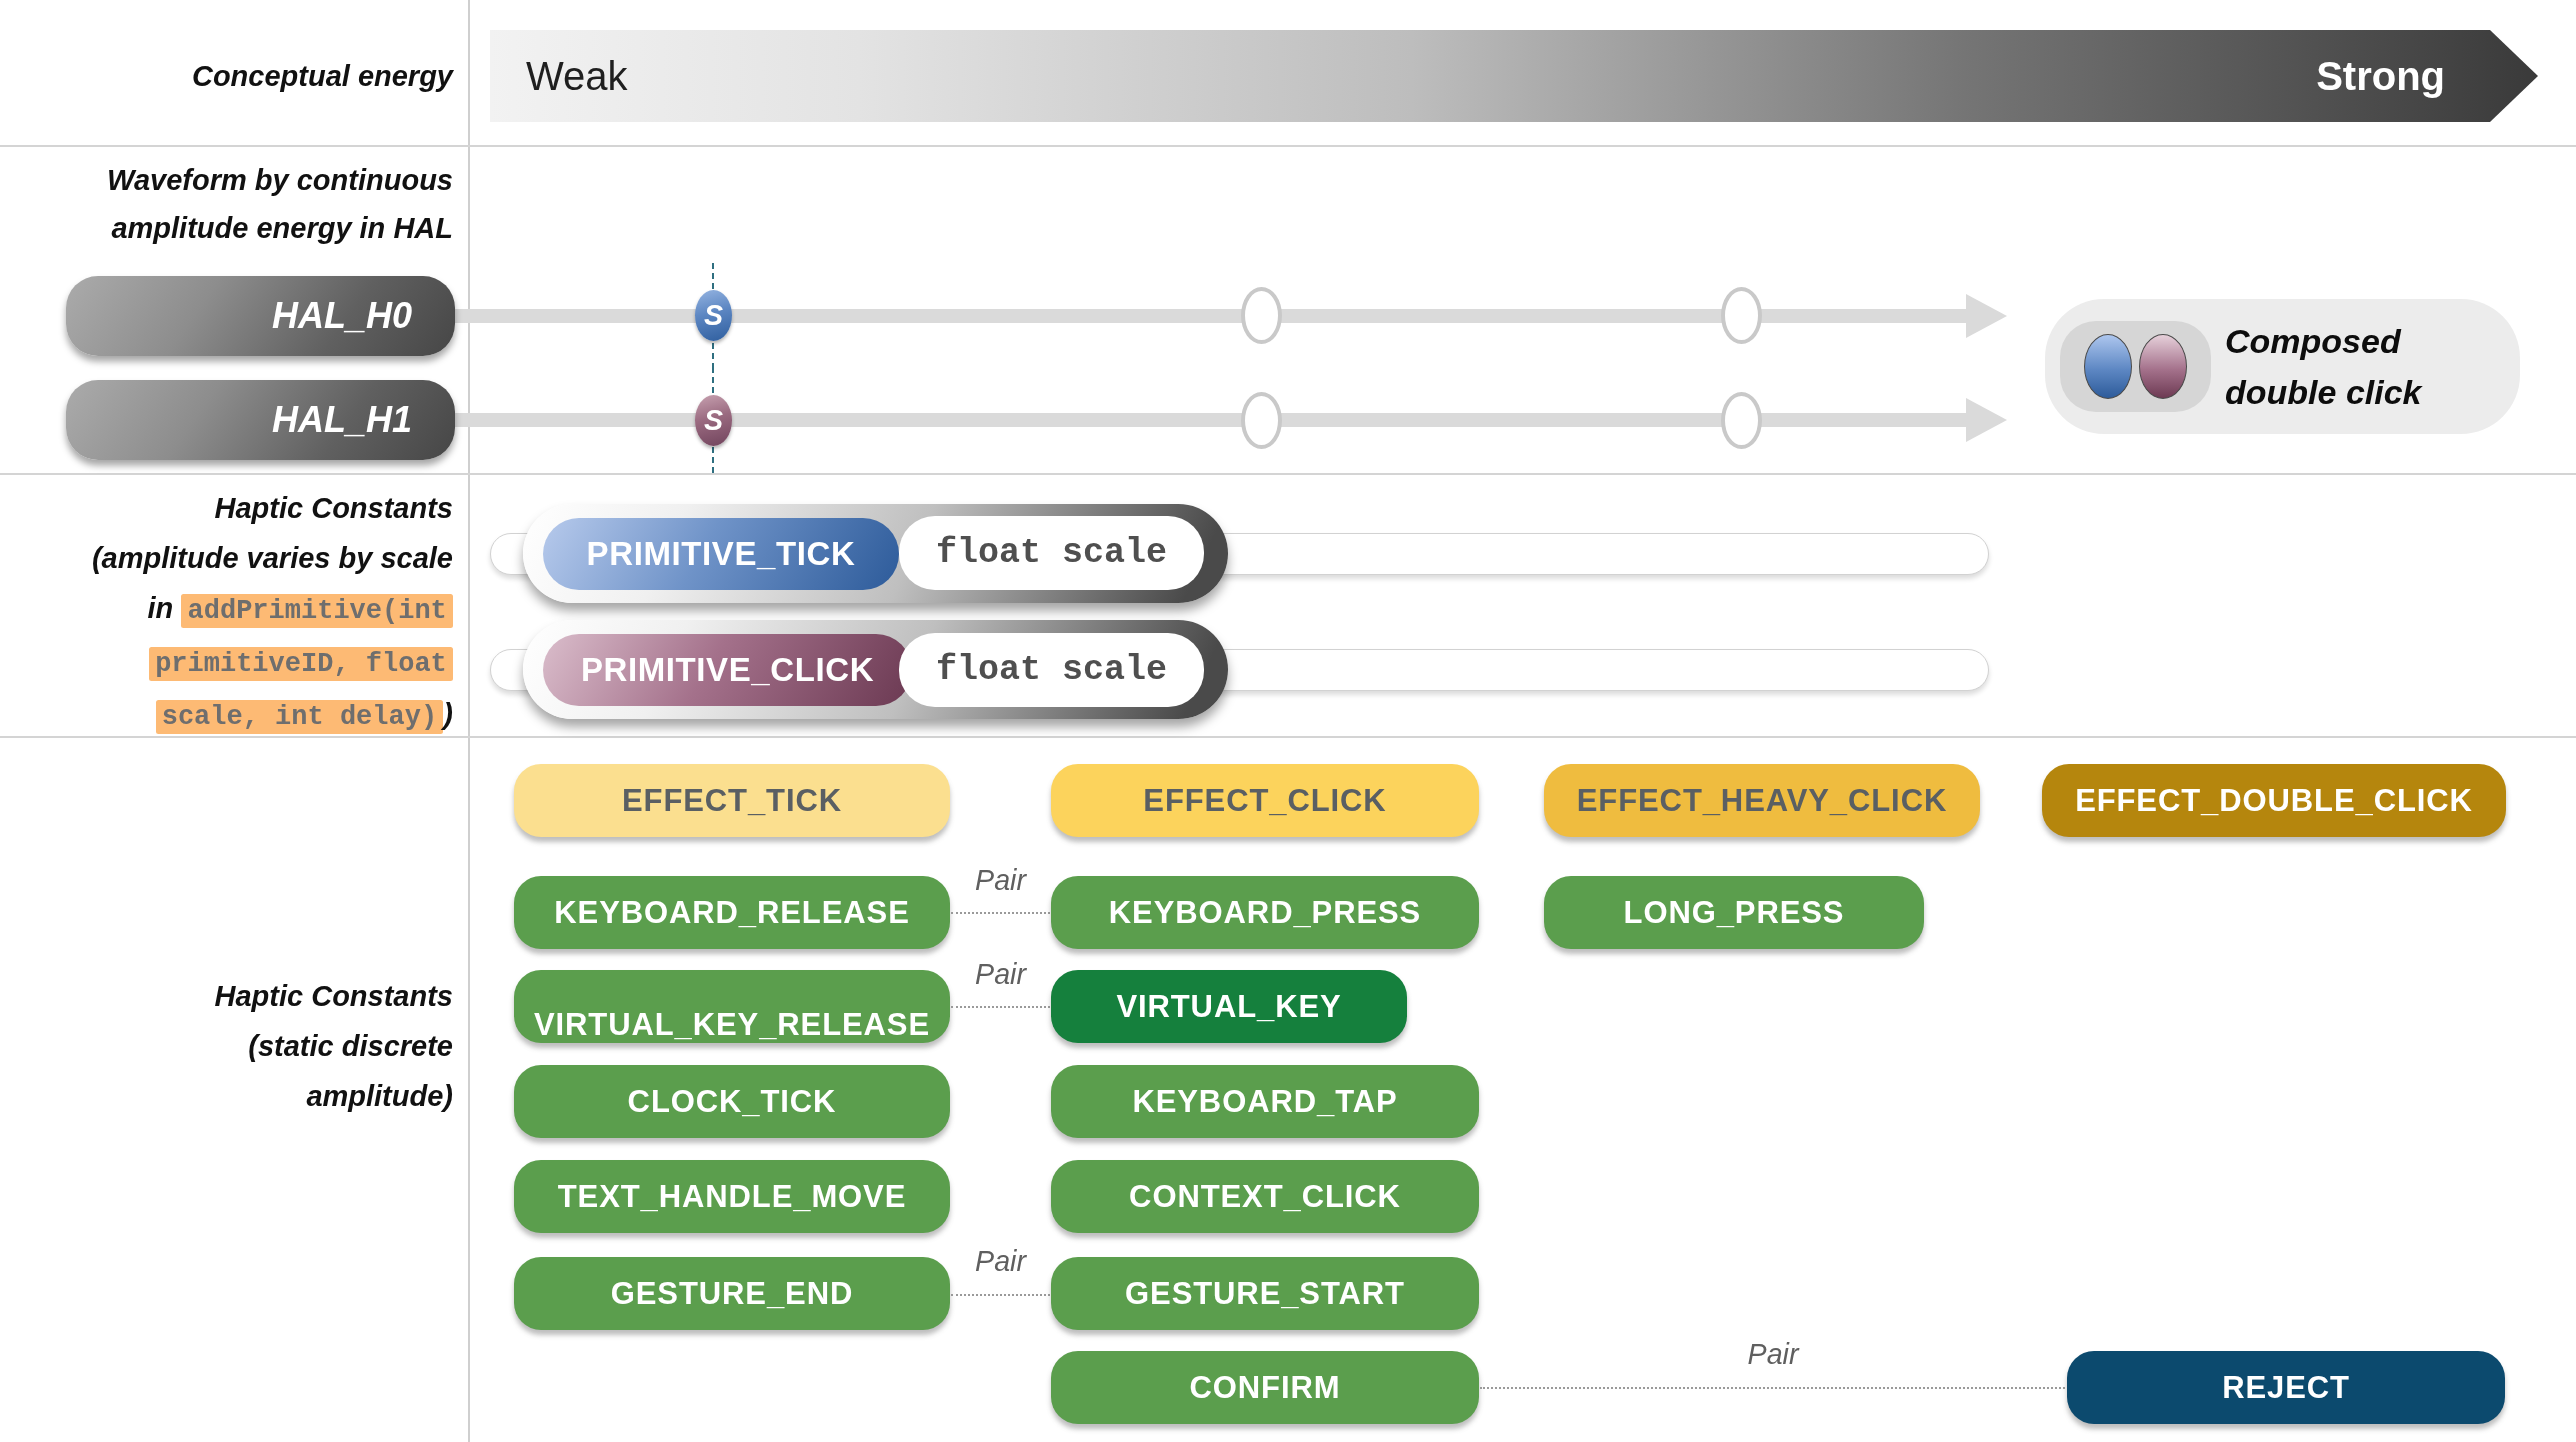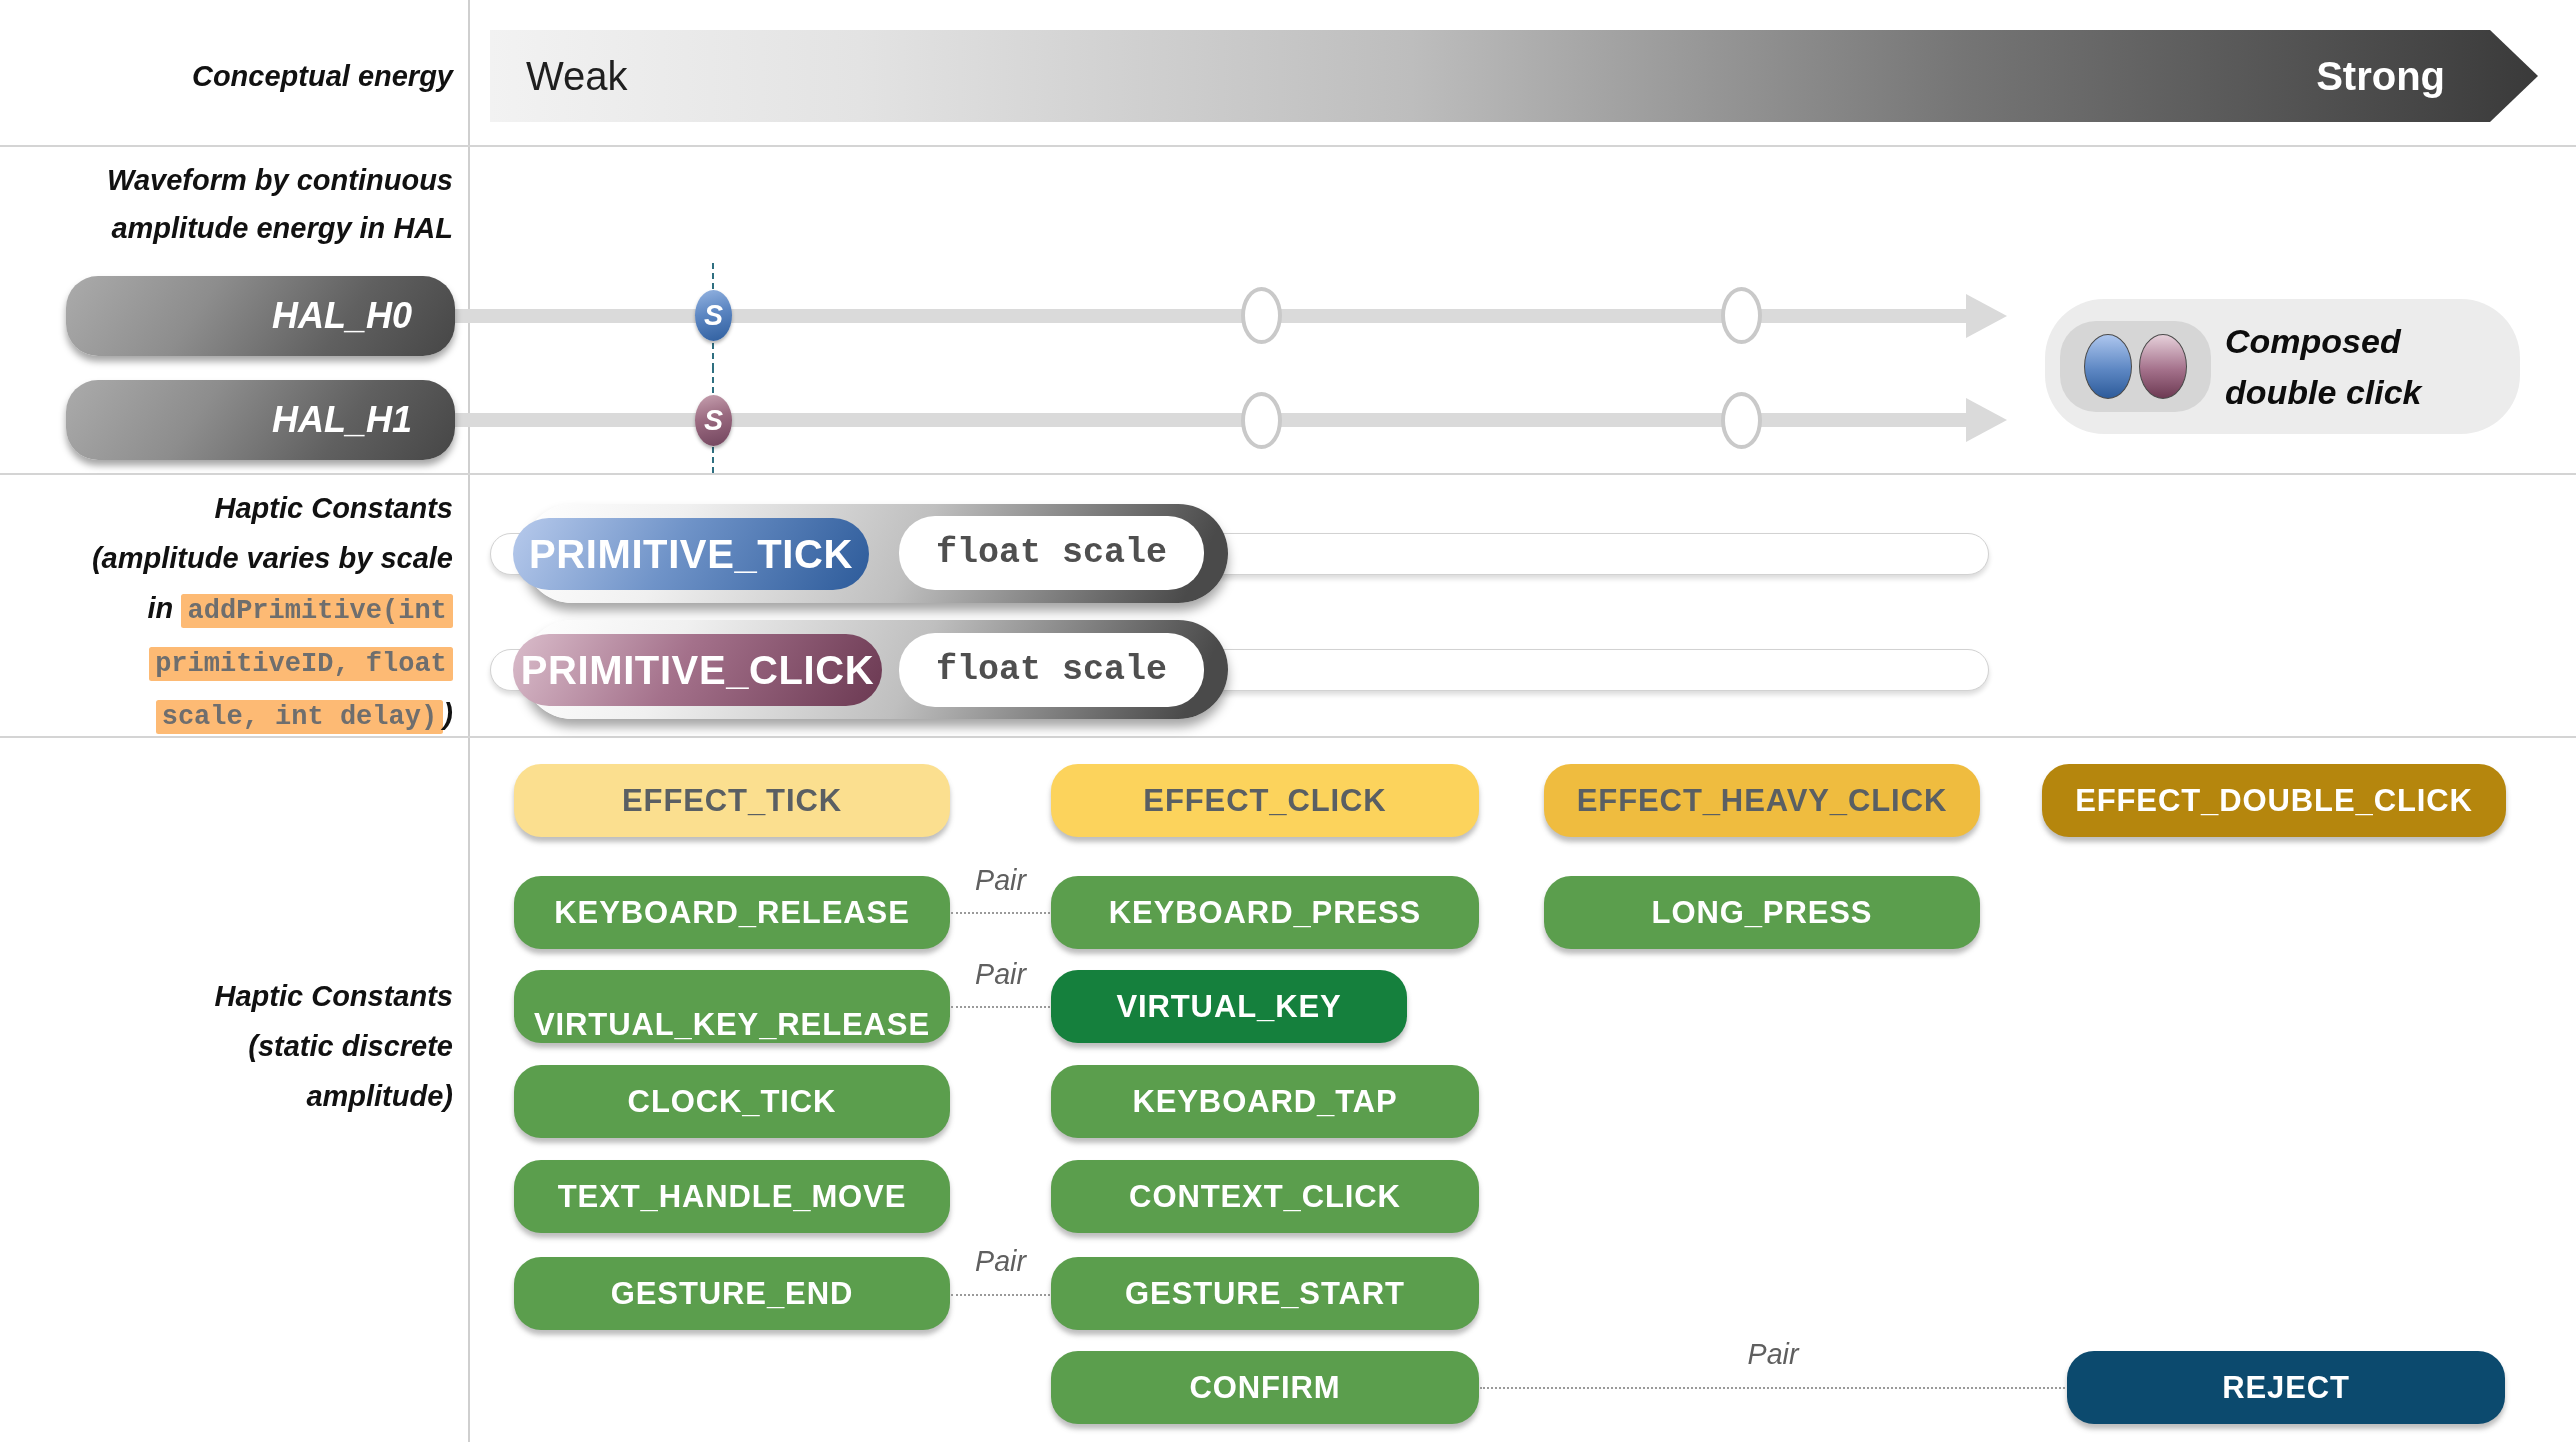--- a/index.html
+++ b/index.html
@@ -80,23 +80,23 @@
     position:absolute;left:490px;width:1499px;height:42px;border-radius:25px;
     background:#ffffff;border:1.9px solid #d2d2d2;box-sizing:border-box;
     box-shadow:0 3.7px 5px rgba(0,0,0,.14);
   }
   .prim-thumb{
     position:absolute;left:523px;width:705px;height:99px;border-radius:50px;
     background:linear-gradient(115deg,#ffffff 0%,#f0f0f0 22%,#bfbfbf 55%,#4a4a4a 94%);
     box-shadow:0 8px 10.6px rgba(0,0,0,.35);
   }
   .prim-pill{
-    position:absolute;left:513px;width:356px;height:72px;border-radius:36px;
-    display:flex;align-items:center;justify-content:center;
-    color:#ffffff;font-weight:bold;font-size:40px;letter-spacing:0.6px;
+    position:absolute;left:543px;width:356px;height:72px;border-radius:36px;
+    display:flex;align-items:center;justify-content:center;
+    color:#ffffff;font-weight:bold;font-size:33px;letter-spacing:0.6px;
   }
   .prim-blue{background:linear-gradient(120deg,#b7caec 0%,#6f93c8 45%,#2d5b9a 100%);}
   .prim-mauve{background:linear-gradient(120deg,#dabdcb 0%,#a4718b 45%,#6b3952 100%);}
   .prim-param{
     position:absolute;left:899px;width:305px;height:74px;border-radius:36px;background:#ffffff;
     display:flex;align-items:center;justify-content:center;
     font-family:"Liberation Mono", monospace;font-weight:bold;font-size:35px;color:#4f4f4f;
   }
 
   
@@ -226,21 +226,21 @@
   </div>
 
   <div class="pill pill-light-text" style="left: 514px; top: 876px; width: 436px; background: rgb(91, 158, 77);">
     <span>KEYBOARD_RELEASE</span>
   </div>
   <div class="pair-label" style="left:950px;top:864px;width:101px;">Pair</div>
   <div class="pair-line" style="left:951px;top:912px;width:99px;"></div>
   <div class="pill pill-light-text" style="left: 1051px; top: 876px; width: 428px; background: rgb(91, 158, 77);">
     <span>KEYBOARD_PRESS</span>
   </div>
-  <div class="pill pill-light-text" style="left: 1544px; top: 876px; width: 436px; background: rgb(91, 158, 77);">
+  <div class="pill pill-light-text" style="left: 1544px; top: 876px; width: 380px; background: rgb(91, 158, 77);">
     <span>LONG_PRESS</span>
   </div>
 
   <div class="pill pill-light-text" style="left: 514px; top: 970px; width: 436px; background: rgb(91, 158, 77); align-items: flex-end;">
     <span>VIRTUAL_KEY_RELEASE</span>
   </div>
   <div class="pair-label" style="left:950px;top:958px;width:101px;">Pair</div>
   <div class="pair-line" style="left:951px;top:1006px;width:99px;"></div>
   <div class="pill pill-light-text" style="left: 1051px; top: 970px; width: 356px; background: #15803d;">
     <span>VIRTUAL_KEY</span>

